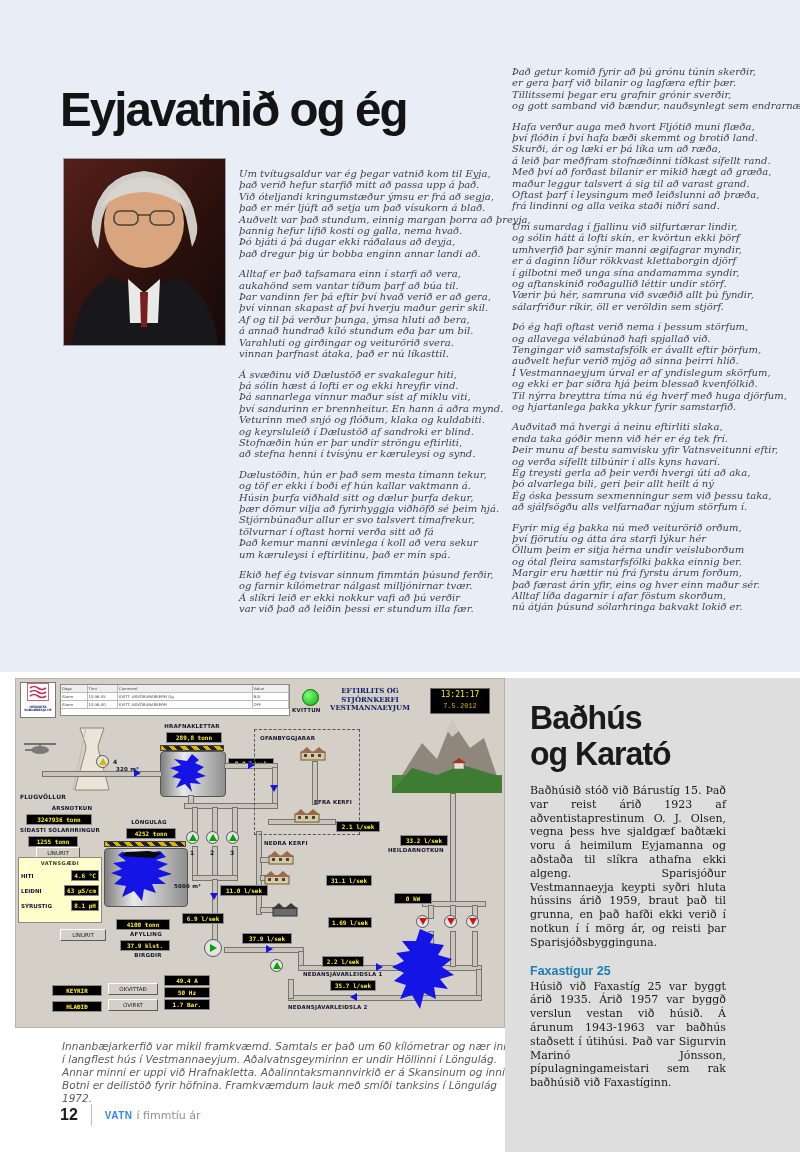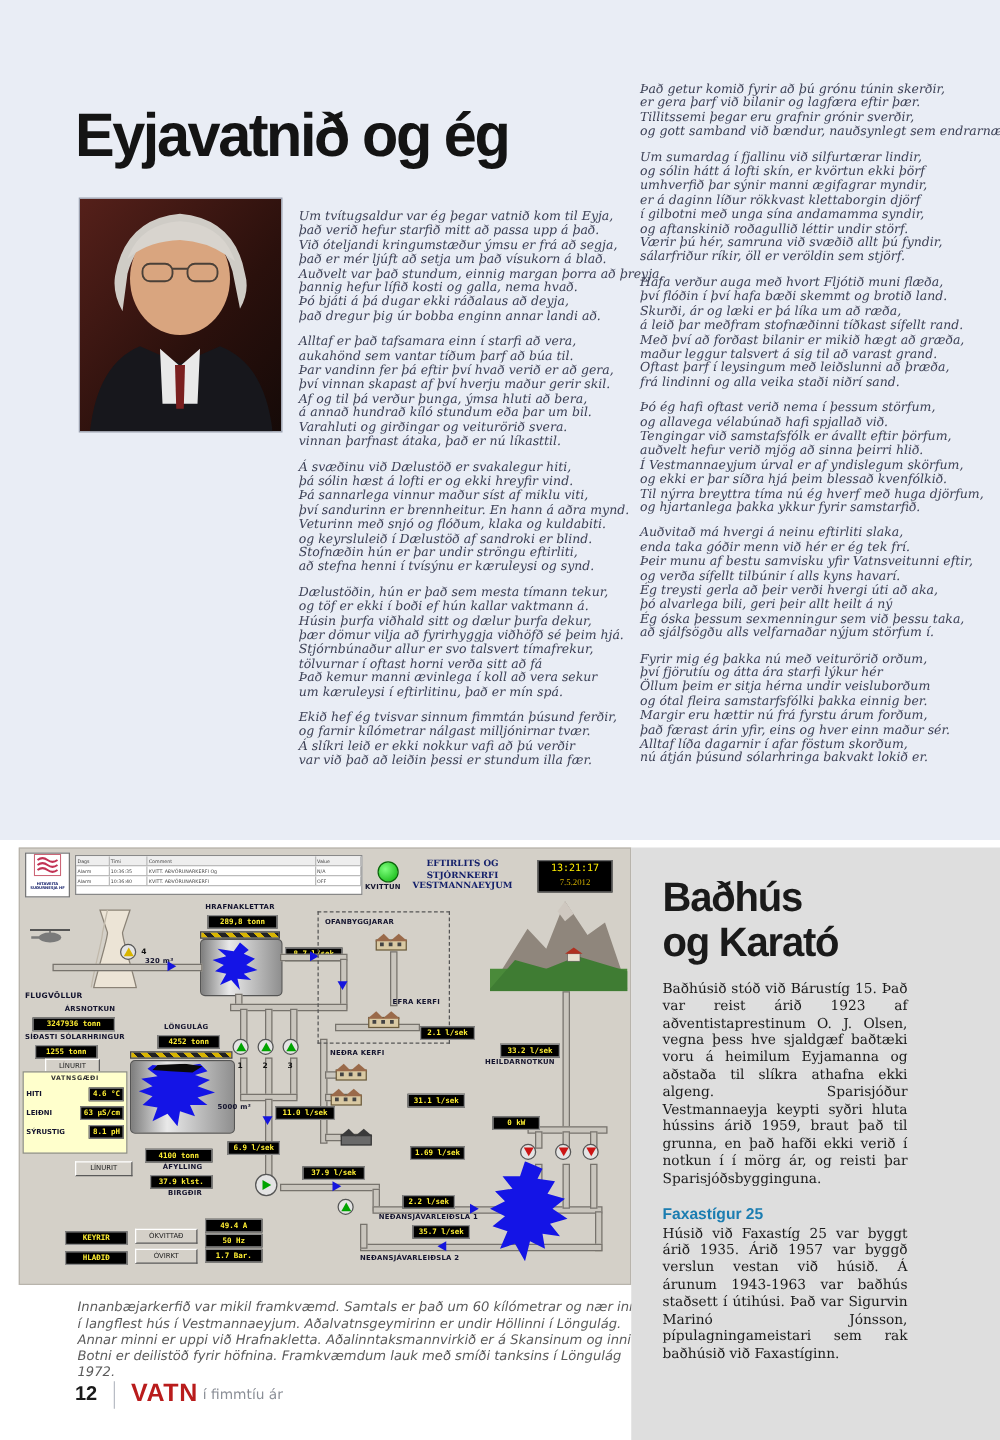--- a/index.html
+++ b/index.html
@@ -48,42 +48,42 @@
       border:1px solid #555;border-radius:4px;}
   .vnum{position:absolute;font-size:6px;font-weight:bold;color:#111;}
   #alarm-table{position:absolute;left:44px;top:5px;width:230px;height:32px;background:#fff;
       border:1px solid #888;font-size:3.8px;color:#444;box-sizing:border-box;}
   #alarm-table .tr{display:flex;border-bottom:1px solid #bbb;height:7px;line-height:7px;overflow:hidden;}
   #alarm-table .td{border-right:1px solid #bbb;padding:0 1px;overflow:hidden;white-space:nowrap;}
   .c0{width:24px;}.c1{width:28px;}.c2{width:134px;}.c3{width:34px;}
   #scada-clock{position:absolute;left:414px;top:9px;width:58px;height:24px;background:#000;
       border:1px solid #666;text-align:center;}
   #scada-clock .t{font-family:"DejaVu Sans Mono",monospace;font-size:8px;color:#ffef00;line-height:12px;}
-  #scada-clock .d{font-family:Liberation Serif, serif;font-size:7px;color:#d4b000;line-height:10px;}
+  #scada-clock .d{font-family:Liberation Mono, monospace;font-size:7px;color:#d4b000;line-height:10px;}
   #scada-title{position:absolute;left:300px;top:8px;width:108px;text-align:center;
       font-family:"DejaVu Serif",serif;font-weight:bold;font-size:7px;line-height:8.5px;color:#14206a;}
   #logo-box{position:absolute;left:4px;top:3px;width:36px;height:36px;background:#fff;border:1px solid #777;
       box-sizing:border-box;text-align:center;}
   #logo-caption{font-size:3px;color:#14206a;line-height:3.4px;margin-top:1px;font-weight:bold;}
   #ack-lamp{position:absolute;left:286px;top:10px;width:15px;height:15px;border-radius:50%;
       background:radial-gradient(circle at 35% 35%,#7dff7d,#0ab00a);border:1px solid #0a660a;}
   #vatnsgaedi{position:absolute;left:2px;top:178px;width:84px;height:66px;background:#ffffcc;
       border:1px solid #888;box-sizing:border-box;}
   #vatnsgaedi .row{display:flex;align-items:center;margin:4px 2px 0 2px;justify-content:space-between;}
   #vatnsgaedi .lbl{font-size:5.5px;font-weight:bold;color:#14142e;}
   #vatnsgaedi .val{background:#000;color:#ffef33;font-family:"DejaVu Sans Mono",monospace;
       font-size:6px;font-weight:bold;border:1px solid #888;padding:1px 2px;white-space:nowrap;}
   #vatnsgaedi .ptitle{text-align:center;font-size:5px;font-weight:bold;color:#333;margin-top:2px;letter-spacing:.5px;}
   
   #scada-caption{position:absolute;left:62px;top:1040px;width:450px;font-style:italic;
       font-size:10.5px;line-height:13px;color:#5a5a5a;font-family:"DejaVu Sans",sans-serif;}
   #footer{position:absolute;left:60px;top:1104px;display:flex;align-items:center;}
   #footer .num{font-size:16px;font-weight:bold;color:#1a1a1a;font-family:"Liberation Sans",sans-serif;}
   #footer .sep{width:1px;height:22px;background:#b9bdc5;margin:0 13px;}
-  #footer .brand{font-size:20px;font-weight:bold;color:#b91c1c;font-family:"Liberation Sans",sans-serif;letter-spacing:.5px;}
+  #footer .brand{font-size:10px;font-weight:bold;color:#3b82f6;font-family:"Liberation Sans",sans-serif;letter-spacing:.5px;}
   #footer .suffix{font-size:11px;color:#8a8e96;margin-left:4px;}
   
   #sidebar{position:absolute;left:505px;top:678px;width:295px;height:474px;background:#dedede;box-sizing:border-box;
       padding:22px 0 0 25px;}
   #sidebar-title{font-family:"Liberation Sans",sans-serif;font-weight:bold;font-size:33px;line-height:36px;
       color:#1a1a1a;letter-spacing:-1px;transform:scaleX(.97);transform-origin:left top;}
   #sidebar-lead{width:196px;margin-top:12px;font-family:"DejaVu Serif",serif;font-style:italic;font-weight:bold;
       font-size:10.5px;line-height:13.5px;color:#222;text-align:justify;}
   .sb-body{width:196px;margin-top:12px;font-family:"DejaVu Serif",serif;font-size:11px;line-height:13.8px;
       color:#1a1a1a;text-align:justify;}
@@ -172,38 +172,38 @@
       </div>
   </div>
   <div class="poem" style="left:512px;top:66px;width:270px;">
     <div class="stanza">
         <div>Það getur komið fyrir að þú grónu túnin skerðir,</div>
         <div>er gera þarf við bilanir og lagfæra eftir þær.</div>
         <div>Tillitssemi þegar eru grafnir grónir sverðir,</div>
         <div>og gott samband við bændur, nauðsynlegt sem endrarnær.</div>
       </div>
     <div class="stanza">
+        <div>Hafa verður auga með hvort Fljótið muni flæða,</div>
+        <div>því flóðin í því hafa bæði skemmt og brotið land.</div>
+        <div>Skurði, ár og læki er þá líka um að ræða,</div>
+        <div>á leið þar meðfram stofnæðinni tíðkast sífellt rand.</div>
+        <div>Með því að forðast bilanir er mikið hægt að græða,</div>
+        <div>maður leggur talsvert á sig til að varast grand.</div>
+        <div>Oftast þarf í leysingum með leiðslunni að þræða,</div>
+        <div>frá lindinni og alla veika staði niðrí  sand.</div>
+      </div>
+    <div class="stanza">
         <div>Um sumardag í fjallinu við silfurtærar lindir,</div>
         <div>og sólin hátt á lofti skín, er kvörtun ekki þörf</div>
         <div>umhverfið þar sýnir manni ægifagrar myndir,</div>
         <div>er á daginn líður rökkvast klettaborgin djörf</div>
         <div>í gilbotni  með unga sína andamamma syndir,</div>
         <div>og aftanskinið roðagullið léttir undir störf.</div>
         <div>Værir þú hér, samruna við svæðið allt þú fyndir,</div>
         <div>sálarfriður ríkir, öll er veröldin sem stjörf.</div>
-      </div>
-    <div class="stanza">
-        <div>Hafa verður auga með hvort Fljótið muni flæða,</div>
-        <div>því flóðin í því hafa bæði skemmt og brotið land.</div>
-        <div>Skurði, ár og læki er þá líka um að ræða,</div>
-        <div>á leið þar meðfram stofnæðinni tíðkast sífellt rand.</div>
-        <div>Með því að forðast bilanir er mikið hægt að græða,</div>
-        <div>maður leggur talsvert á sig til að varast grand.</div>
-        <div>Oftast þarf í leysingum með leiðslunni að þræða,</div>
-        <div>frá lindinni og alla veika staði niðrí  sand.</div>
       </div>
     <div class="stanza">
         <div>Þó ég hafi oftast verið nema í þessum störfum,</div>
         <div>og allavega vélabúnað hafi spjallað við.</div>
         <div>Tengingar við samstafsfólk er ávallt eftir þörfum,</div>
         <div>auðvelt hefur verið mjög að sinna þeirri hlið.</div>
         <div>Í Vestmannaeyjum úrval er af yndislegum skörfum,</div>
         <div>og ekki er þar síðra hjá þeim blessað kvenfólkið.</div>
         <div>Til  nýrra breyttra tíma nú ég hverf með huga djörfum,</div>
         <div>og hjartanlega þakka ykkur fyrir samstarfið.</div>

